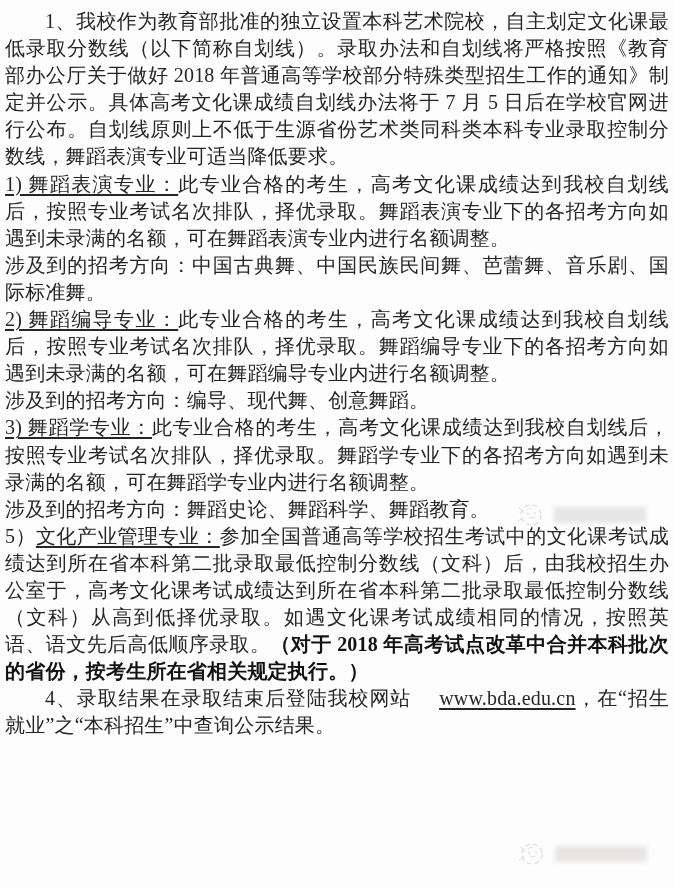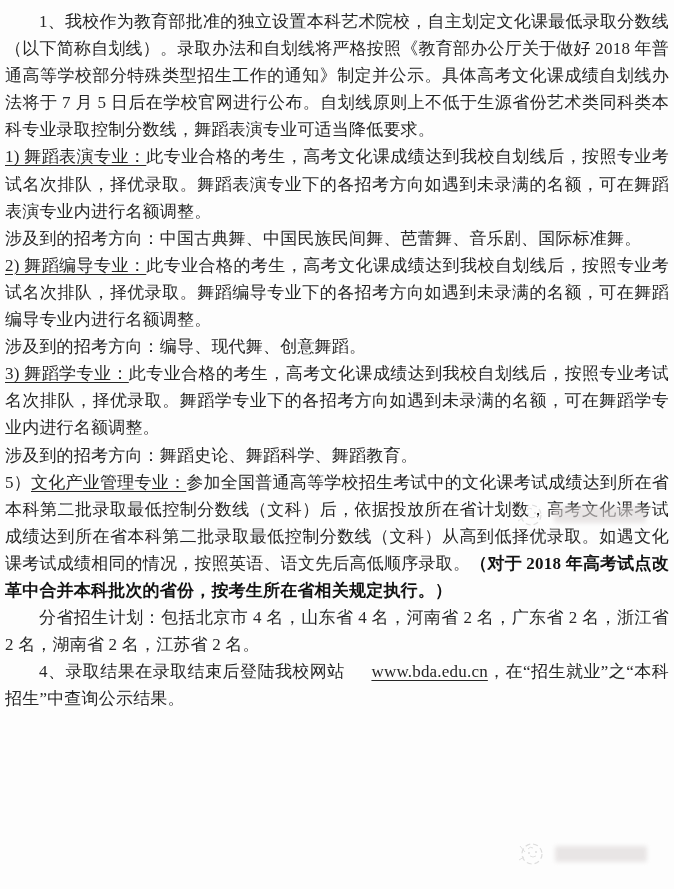--- a/index.html
+++ b/index.html
@@ -10,21 +10,21 @@
     width: 674px;
     height: 889px;
     background: #fdfdfd;
     position: relative;
     overflow: hidden;
     font-family: "Liberation Serif", "DejaVu Serif", serif;
     color: #262626;
   }
   .doc {
     padding: 8px 5px 0 5px;
-    font-size: 17px;
+    font-size: 20px;
     line-height: 27.1px;
     letter-spacing: 0.2px;
     text-align: justify;
   }
   .doc p {
     margin: 0;
     padding: 0;
   }
   .indent {
     text-indent: 2em;
@@ -87,25 +87,22 @@
   <p>
     <span>涉及到的招考方向：编导、现代舞、创意舞蹈。</span>
   </p>
 
   <p><span class="rule-heading">3) 舞蹈学专业：</span><span>此专业合格的考生，高考文化课成绩达到我校自划线后，按照专业考试名次排队，择优录取。舞蹈学专业下的各招考方向如遇到未录满的名额，可在舞蹈学专业内进行名额调整。</span></p>
   <p>
     <span>涉及到的招考方向：舞蹈史论、舞蹈科学、舞蹈教育。</span>
   </p>
 
 
-  <p><span>5）</span><span class="rule-heading">文化产业管理专业：</span><span>参加全国普通高等学校招生考试中的文化课考试成绩达到所在省本科第二批录取最低控制分数线（文科）后，依据投放所在省计划数，高考文化课考试成绩达到所在省本科第二批录取最低控制分数线（文科）从高到低择优录取。如遇文化课考试成绩相同的情况，按照英语、语文先后高低顺序录取。</span><span class="bold-note">（对于 2018 年高考试点改革中合并本科批次的省份，按考生所在省相关规定执行。）</span></p>
+  <p><span>5）</span><span class="rule-heading">文化产业管理专业：</span><span>参加全国普通高等学校招生考试中的文化课考试成绩达到所在省本科第二批录取最低控制分数线（文科）后，由我校招生办公室于，高考文化课考试成绩达到所在省本科第二批录取最低控制分数线（文科）从高到低择优录取。如遇文化课考试成绩相同的情况，按照英语、语文先后高低顺序录取。</span><span class="bold-note">（对于 2018 年高考试点改革中合并本科批次的省份，按考生所在省相关规定执行。）</span></p>
 
-  <p class="indent">
-    <span>分省招生计划：包括北京市 4 名，山东省 4 名，河南省 2 名，广东省 2 名，浙江省 2 名，湖南省 2 名，江苏省 2 名。</span>
-  </p>
 
 
   <p class="indent"><span>4、录取结果在录取结束后登陆我校网站 </span><a class="url-link">www.bda.edu.cn</a><span>，在“招生就业”之“本科招生”中查询公示结果。</span></p>
 
 </div>
 
 <div class="watermark wm-1">
   <svg class="wm-circle" viewBox="0 0 30 28">
     <circle cx="16" cy="14" r="10" fill="none" stroke="#c7c7c7" stroke-width="1.2" stroke-dasharray="5 3"></circle>
     <path d="M4 6 L9 12 M3 20 L8 17 M12 9 q2 -3 5 -1 M14 16 q3 2 6 0" fill="none" stroke="#cccccc" stroke-width="1"></path>

